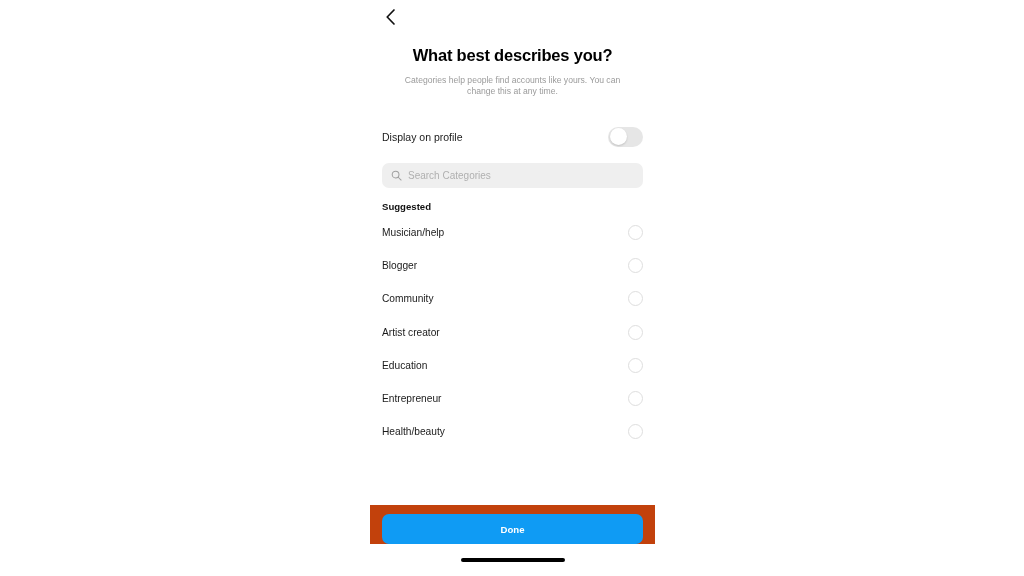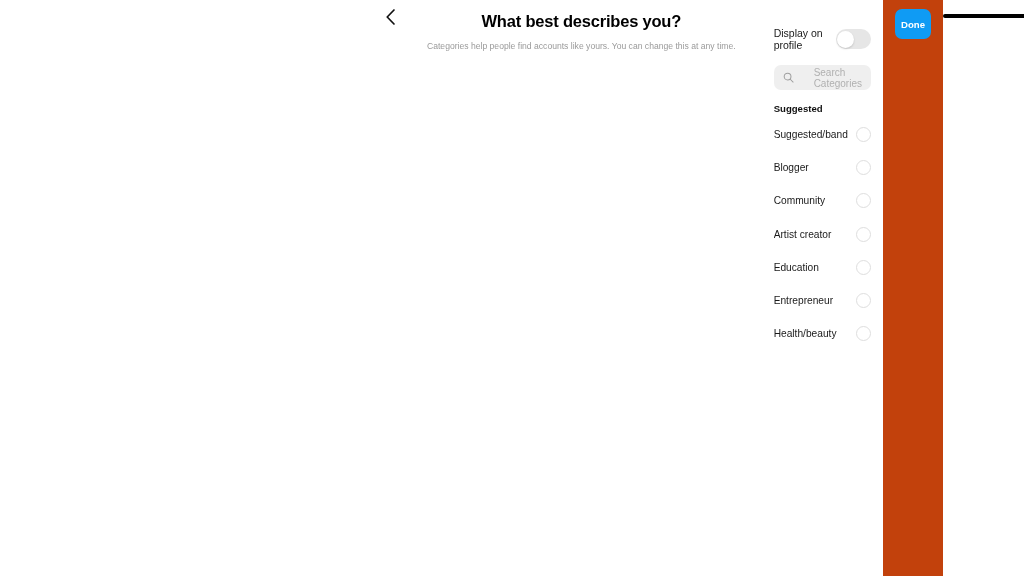--- a/index.html
+++ b/index.html
@@ -21,21 +21,21 @@
 
   
   #phone {
     position: absolute;
     left: 370px;
     top: 0;
     width: 285px;
     height: 576px;
     background: #ffffff;
     display: flex;
-    flex-direction: row;
+    flex-direction: column;
   }
 
   
   .topbar {
     height: 34px;
     flex: 0 0 auto;
     display: flex;
     align-items: center;
     padding-left: 9px;
   }
@@ -122,21 +122,21 @@
     display: flex;
     align-items: center;
     padding: 0 9px;
     margin-top: 7px;
     cursor: text;
   }
   .search svg { display: block; flex: 0 0 auto; }
   .search-placeholder {
     font-size: 10px;
     color: #b0b0b0;
-    margin-left: 20px;
+    margin-left: 6px;
   }
 
   
   .section-title {
     flex: 0 0 auto;
     font-size: 9.6px;
     font-weight: bold;
     color: #111111;
     margin-top: 13px;
   }
@@ -260,21 +260,21 @@
             <path d="M7.9 7.9 L11 11" stroke="#9e9e9e" stroke-width="1.1" stroke-linecap="round"></path>
           </svg>
         </span>
         <span class="search-placeholder">Search Categories</span>
       </div>
 
       <div class="section-title">Suggested</div>
 
       <div class="list" id="category-list">
           <div class="list-row">
-            <span class="row-label">Suggested/band</span>
+            <span class="row-label">Musician/help</span>
             <span class="radio"></span>
           </div>
           <div class="list-row">
             <span class="row-label">Blogger</span>
             <span class="radio"></span>
           </div>
           <div class="list-row">
             <span class="row-label">Community</span>
             <span class="radio"></span>
           </div>

